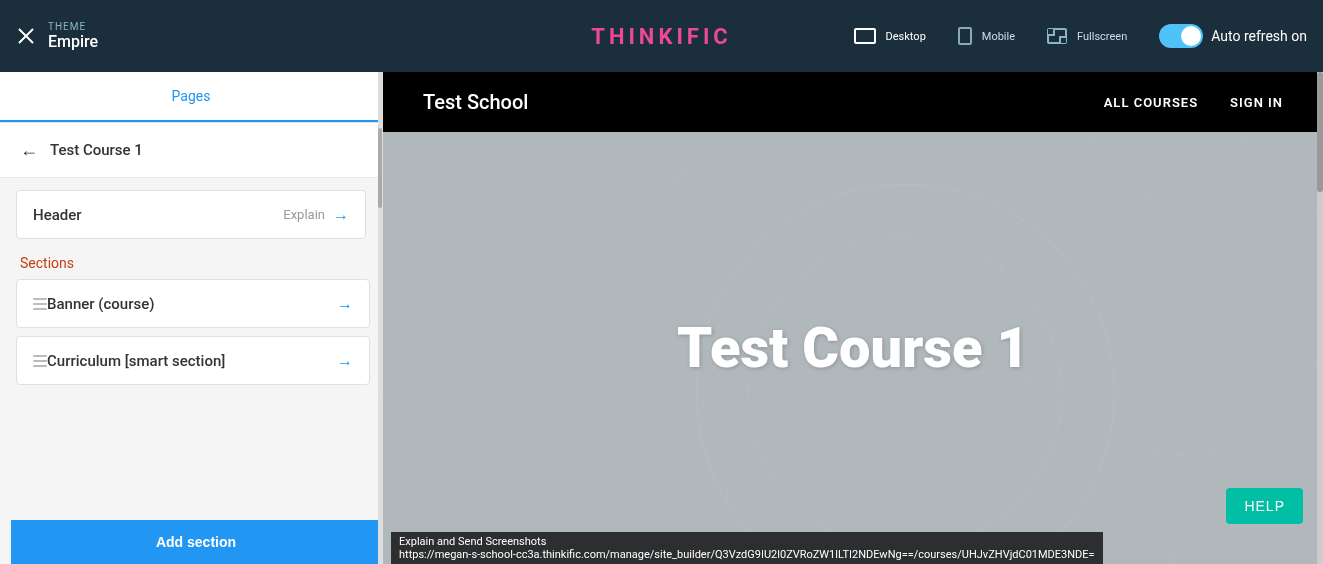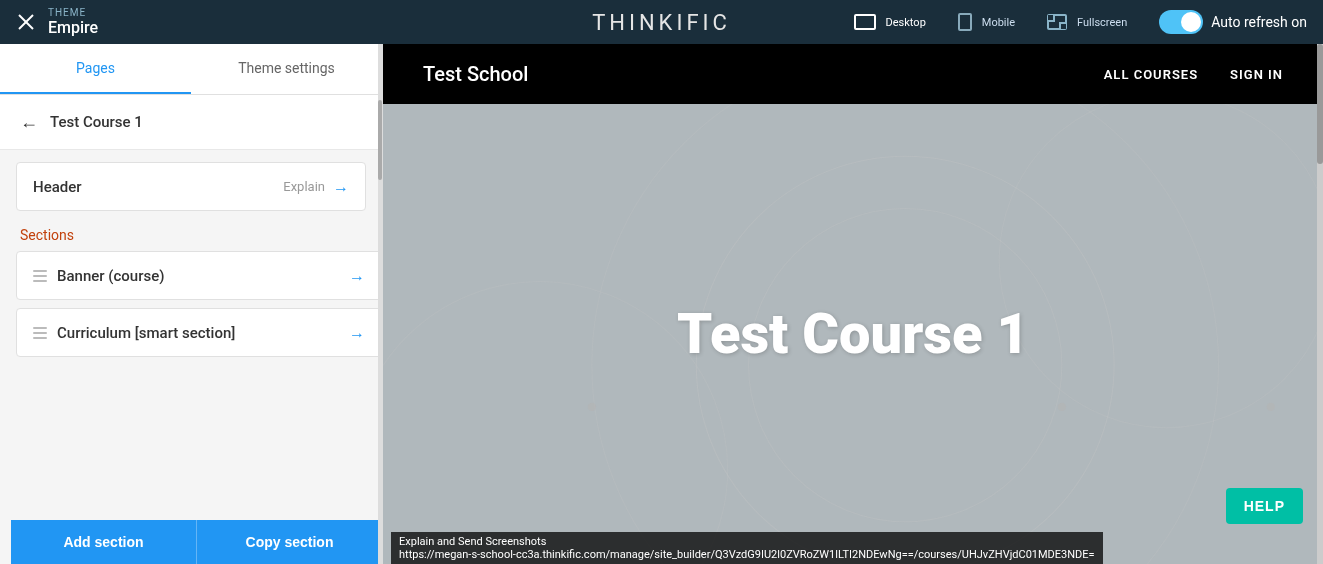--- a/index.html
+++ b/index.html
@@ -1,21 +1,21 @@
 <!DOCTYPE html>
 <html><head>
   <meta charset="utf-8">
   <style>
     * { box-sizing: border-box; margin: 0; padding: 0; }
     body { font-family: -apple-system, BlinkMacSystemFont, 'Segoe UI', Roboto, sans-serif; width: 1323px; height: 564px; overflow: hidden; display: flex; flex-direction: column; }
 
     
     .topbar {
       background: #1a2e3b;
-      height: 44px;
+      height: 72px;
       display: flex;
       align-items: center;
       padding: 0 16px;
       flex-shrink: 0;
       position: relative;
     }
     .topbar-close {
       color: #fff;
       cursor: pointer;
       font-size: 18px;
@@ -36,23 +36,23 @@
     }
     .topbar-theme-name {
       color: #fff;
       font-size: 16px;
       font-weight: 500;
     }
     .topbar-brand {
       position: absolute;
       left: 50%;
       transform: translateX(-50%);
-      color: #e5e5e5;
+      color: #ec4899;
       font-size: 22px;
-      font-weight: 400;
+      font-weight: 700;
       letter-spacing: 4px;
     }
     .topbar-right {
       display: flex;
       align-items: center;
       gap: 32px;
       margin-left: auto;
     }
     .topbar-view-option {
       display: flex;
@@ -216,28 +216,27 @@
     
     .sections-label {
       padding: 16px 20px 8px 20px;
       font-size: 14px;
       color: #c2410c;
     }
 
     
     .section-row {
       background: #fff;
-      margin: 0 0 8px 16px;
+      margin: 0 12px 8px 16px;
       border-radius: 4px;
       border: 1px solid #e0e0e0;
       display: flex;
       align-items: center;
       padding: 14px 16px;
       cursor: pointer;
-      gap: 10px;
     }
     .drag-handle {
       display: flex;
       flex-direction: column;
       gap: 3px;
       cursor: grab;
     }
     .drag-handle span {
       width: 14px;
       height: 2px;
@@ -361,21 +360,21 @@
     
     .help-btn {
       position: absolute;
       bottom: 40px;
       right: 20px;
       background: #00bfa5;
       color: #fff;
       border: none;
       padding: 10px 18px;
       font-size: 14px;
-      font-weight: 700;
+      font-weight: 400;
       border-radius: 4px;
       cursor: pointer;
       letter-spacing: 1px;
       z-index: 10;
     }
 
     
     .bottom-tooltip {
       position: absolute;
       bottom: 0;
@@ -427,23 +426,20 @@
 </div>
 
 <div class="main">
 
   <div class="sidebar">
 
     <div class="sidebar-tabs">
       <div class="sidebar-tab active">
         <span>Pages</span>
       </div>
-      <div class="sidebar-tab">
-        <span>Theme settings</span>
-      </div>
     </div>
 
     <div class="sidebar-back">
       <span class="back-arrow">←</span>
       <span class="sidebar-page-title">Test Course 1</span>
     </div>
 
     <div class="sidebar-section-item">
       <span class="item-label">Header</span>
       <span class="item-default">Explain</span>
@@ -467,21 +463,20 @@
         <span></span>
           <span></span>
           <span></span>
       </div>
       <span class="item-label">Curriculum [smart section]</span>
       <span class="arrow-right">→</span>
     </div>
 
     <div class="sidebar-bottom">
       <button class="btn-add-section">Add section</button>
-      <button class="btn-copy-section">Copy section</button>
     </div>
 
     <div class="sidebar-scroll">
       <div class="sidebar-scroll-thumb"></div>
     </div>
   </div>
 
   <div class="preview">
     <div class="preview-site">
 

